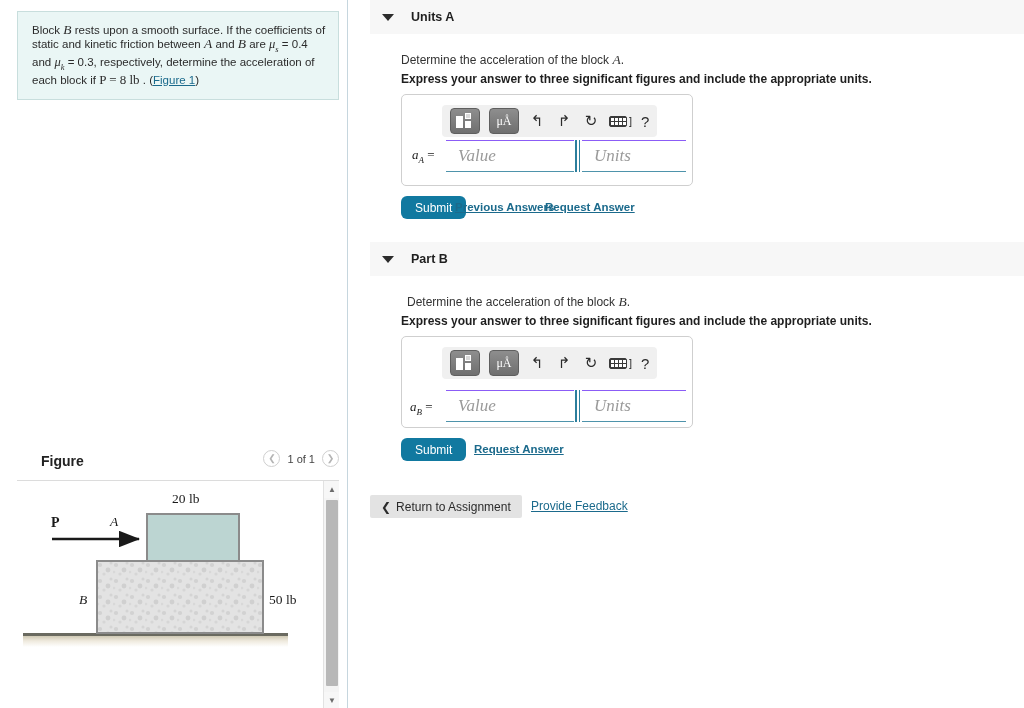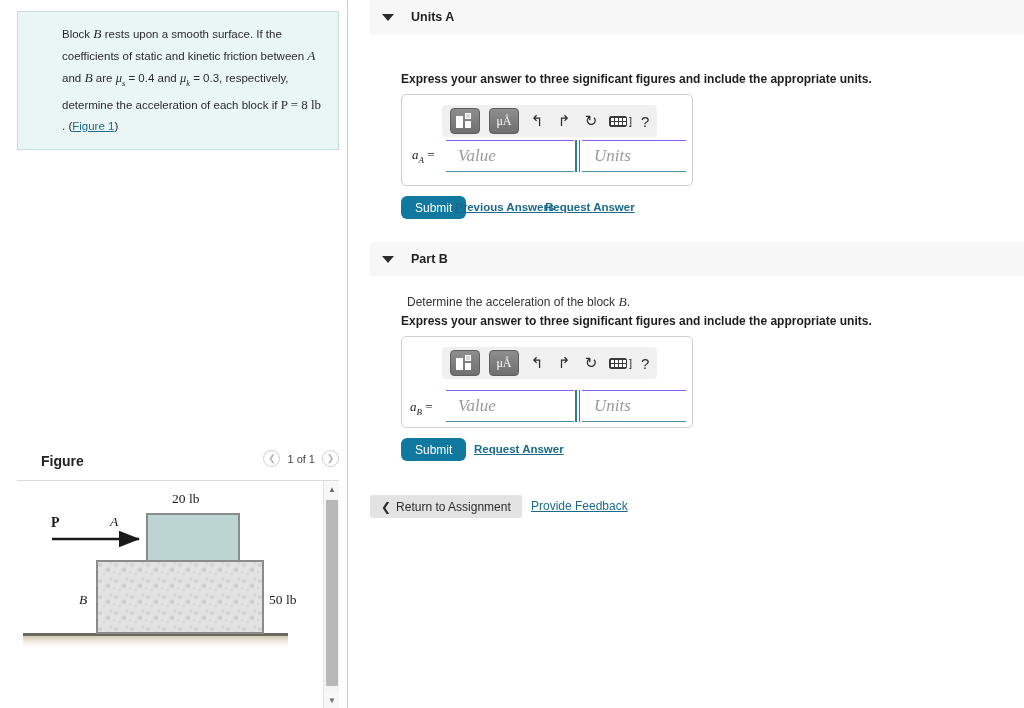--- a/index.html
+++ b/index.html
@@ -15,21 +15,21 @@
   
   .left-panel { position: absolute; left: 0; top: 0; width: 347px; height: 708px; background: #fff; }
   .panel-divider { position: absolute; left: 347px; top: 0; width: 1px; height: 708px; background: #c6d6de; }
 
   .problem-box {
     position: absolute; left: 17px; top: 11px; width: 322px;
     background: #eaf6f5; border: 1px solid #c8dedd;
     padding: 11px 12px 12px 14px;
   }
   .problem-text {
-    font-size: 11.5px; line-height: 21px; color: #2b2b2b; margin-left: 30px;
+    font-size: 11.5px; line-height: 13px; color: #2b2b2b;
   }
   .mi { font-family: "Liberation Serif", serif; font-style: italic; font-size: 13.5px; }
   .mi-up { font-family: "Liberation Serif", serif; font-style: normal; font-size: 13px; }
   .mu { font-family: "Liberation Serif", serif; font-style: italic; font-size: 12.5px; }
   .mu sub { font-size: 8.5px; font-style: italic; }
   .fig-link { color: #1b6a8c; text-decoration: underline; cursor: pointer; font-size: 11.5px; }
 
   
   .figure-header { position: absolute; left: 17px; top: 450px; width: 322px; height: 26px; }
   .figure-title { position: absolute; left: 0; top: 3px; font-size: 14px; font-weight: bold; color: #222; padding-left: 24px; }
@@ -241,20 +241,23 @@
 
   <div class="panel-divider"></div>
 
   <div class="right-panel">
 
     <div class="part-header" style="top:0px;">
       <div class="caret"></div>
       <div class="part-label">Units A</div>
     </div>
 
+    <div class="prompt" style="left:53px; top:52px;">
+      <span>Determine the acceleration of the block </span><span class="mi">A</span><span>.</span>
+    </div>
     <div class="instruction" style="left:53px; top:72px;">Express your answer to three significant figures and include the appropriate units.</div>
 
     <div class="answer-box" style="left:53px; top:94px; width:292px; height:92px;">
       <div class="ans-toolbar">
         <div class="tb-btn">
           <span class="tpl-grid">
               <i class="a"></i>
               <i class="b"></i>
               <i class="c"></i>
             </span>

